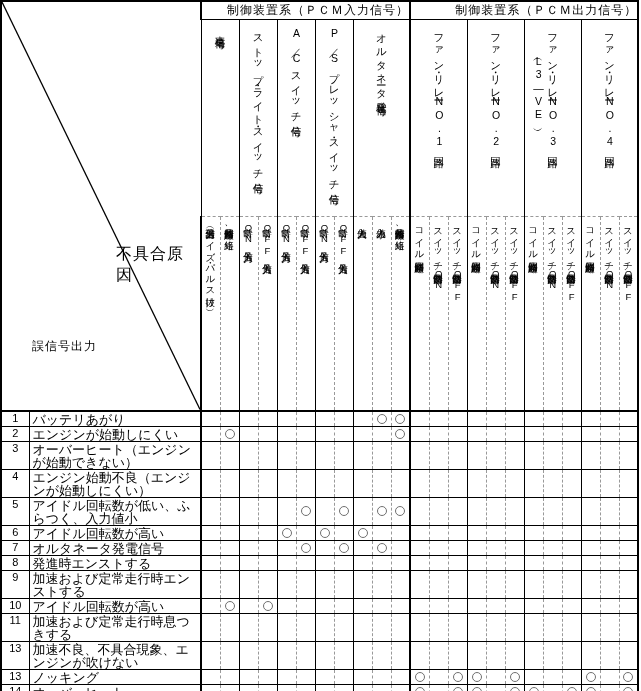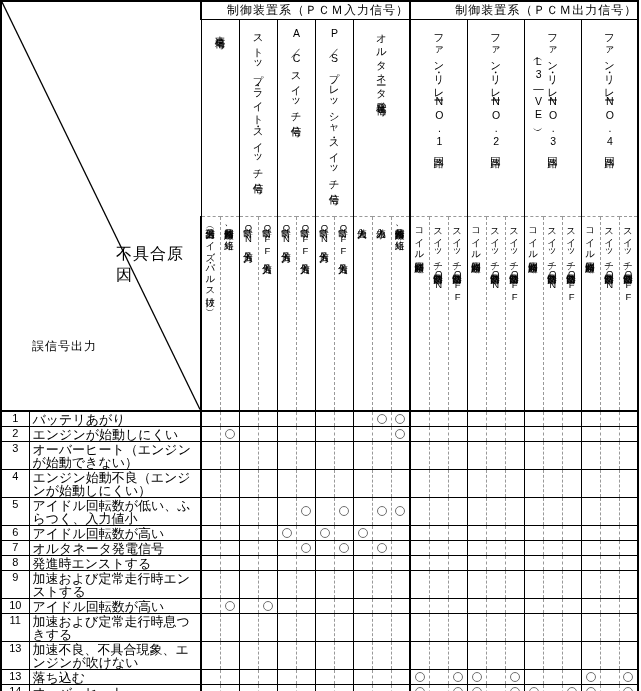--- a/index.html
+++ b/index.html
@@ -535,21 +535,21 @@
           <td class="cell dash"></td>
           <td class="cell"></td>
           <td class="cell dash"></td>
           <td class="cell dash"></td>
           <td class="cell"></td>
           <td class="cell dash"></td>
           <td class="cell dash"></td>
         </tr>
         <tr class="r">
           <td class="num">13</td>
-          <td class="lbl">落ち込む</td>
+          <td class="lbl">ノッキング</td>
           <td class="cell gb"></td>
           <td class="cell dash"></td>
           <td class="cell"></td>
           <td class="cell dash"></td>
           <td class="cell"></td>
           <td class="cell dash"></td>
           <td class="cell"></td>
           <td class="cell dash"></td>
           <td class="cell"></td>
           <td class="cell dash"></td>

